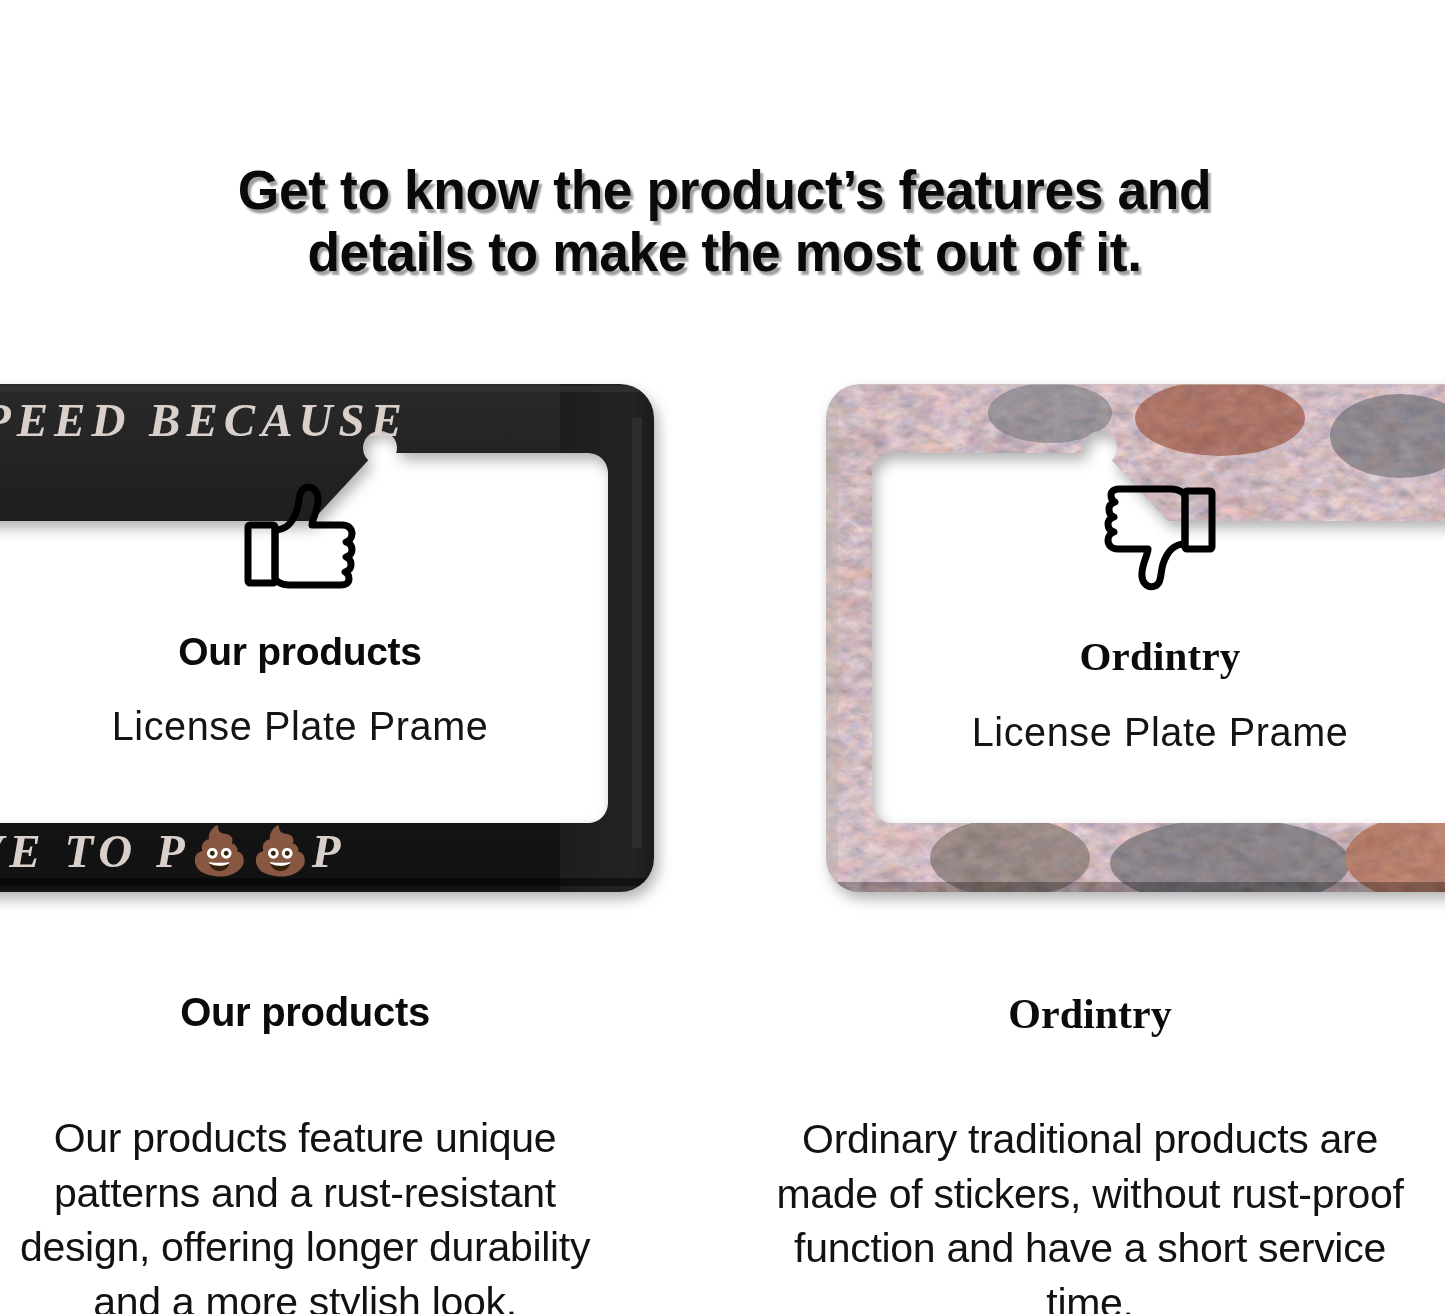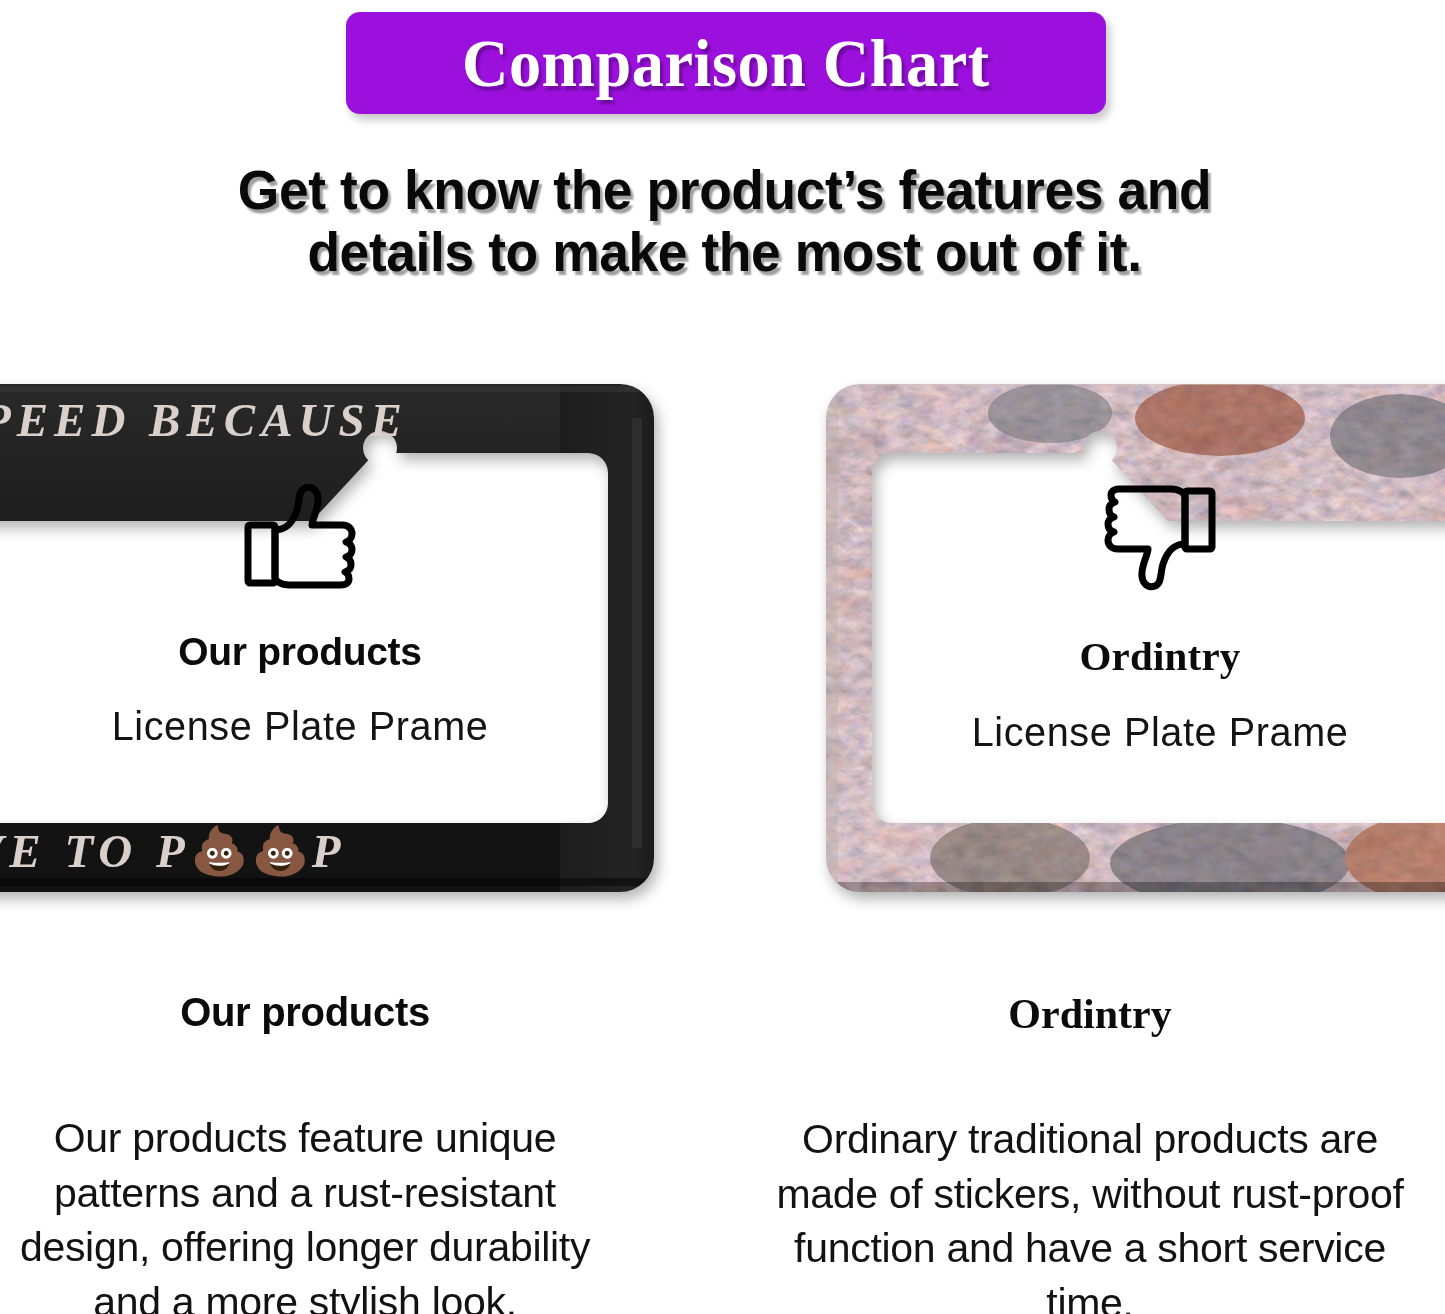--- a/index.html
+++ b/index.html
@@ -122,23 +122,20 @@
     font-weight:400;font-size:41px;line-height:1.33;
     color:#121212;letter-spacing:-.3px;
     padding:0 24px;
   }
 </style>
 </head>
 <body>
 
 <div class="stage">
 
-  <div class="banner">
-    <div class="banner-text">Comparison Chart</div>
-  </div>
 
   <div class="subtitle">
     <span>Get to know the product’s features and</span>
     <span>details to make the most out of it.</span>
   </div>
 
   <div class="frame-row">
 
     <div class="plate plate-left">
       <svg width="760" height="560" viewBox="0 0 760 560">

